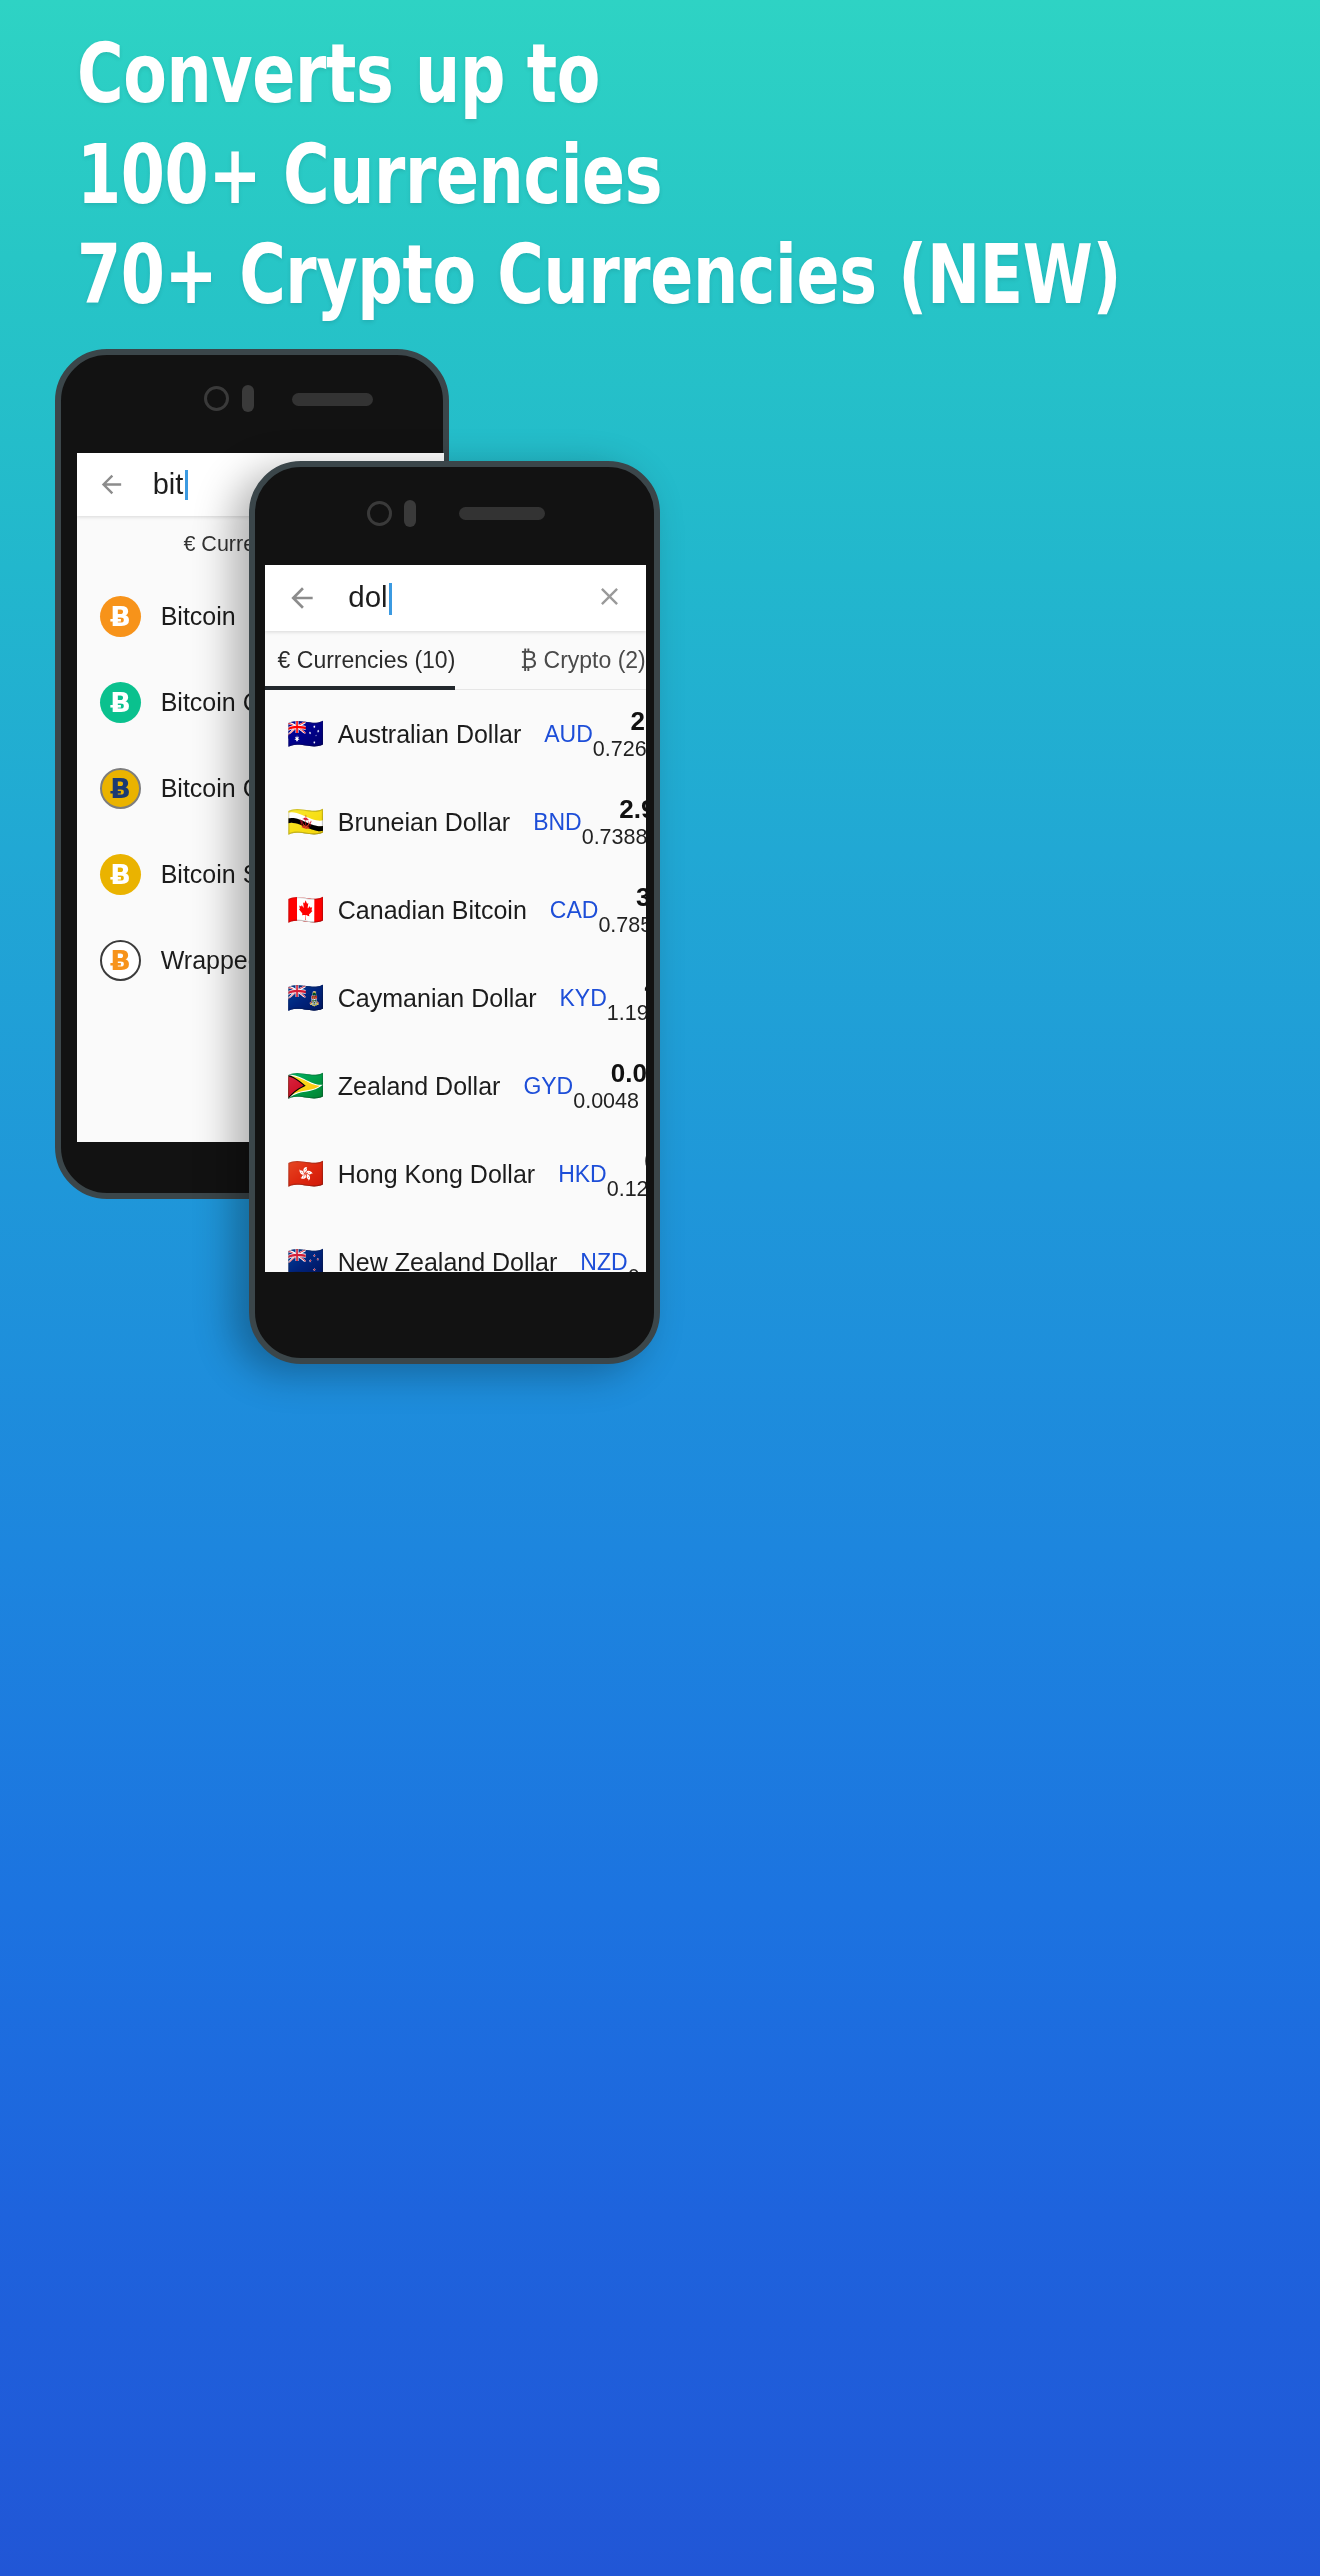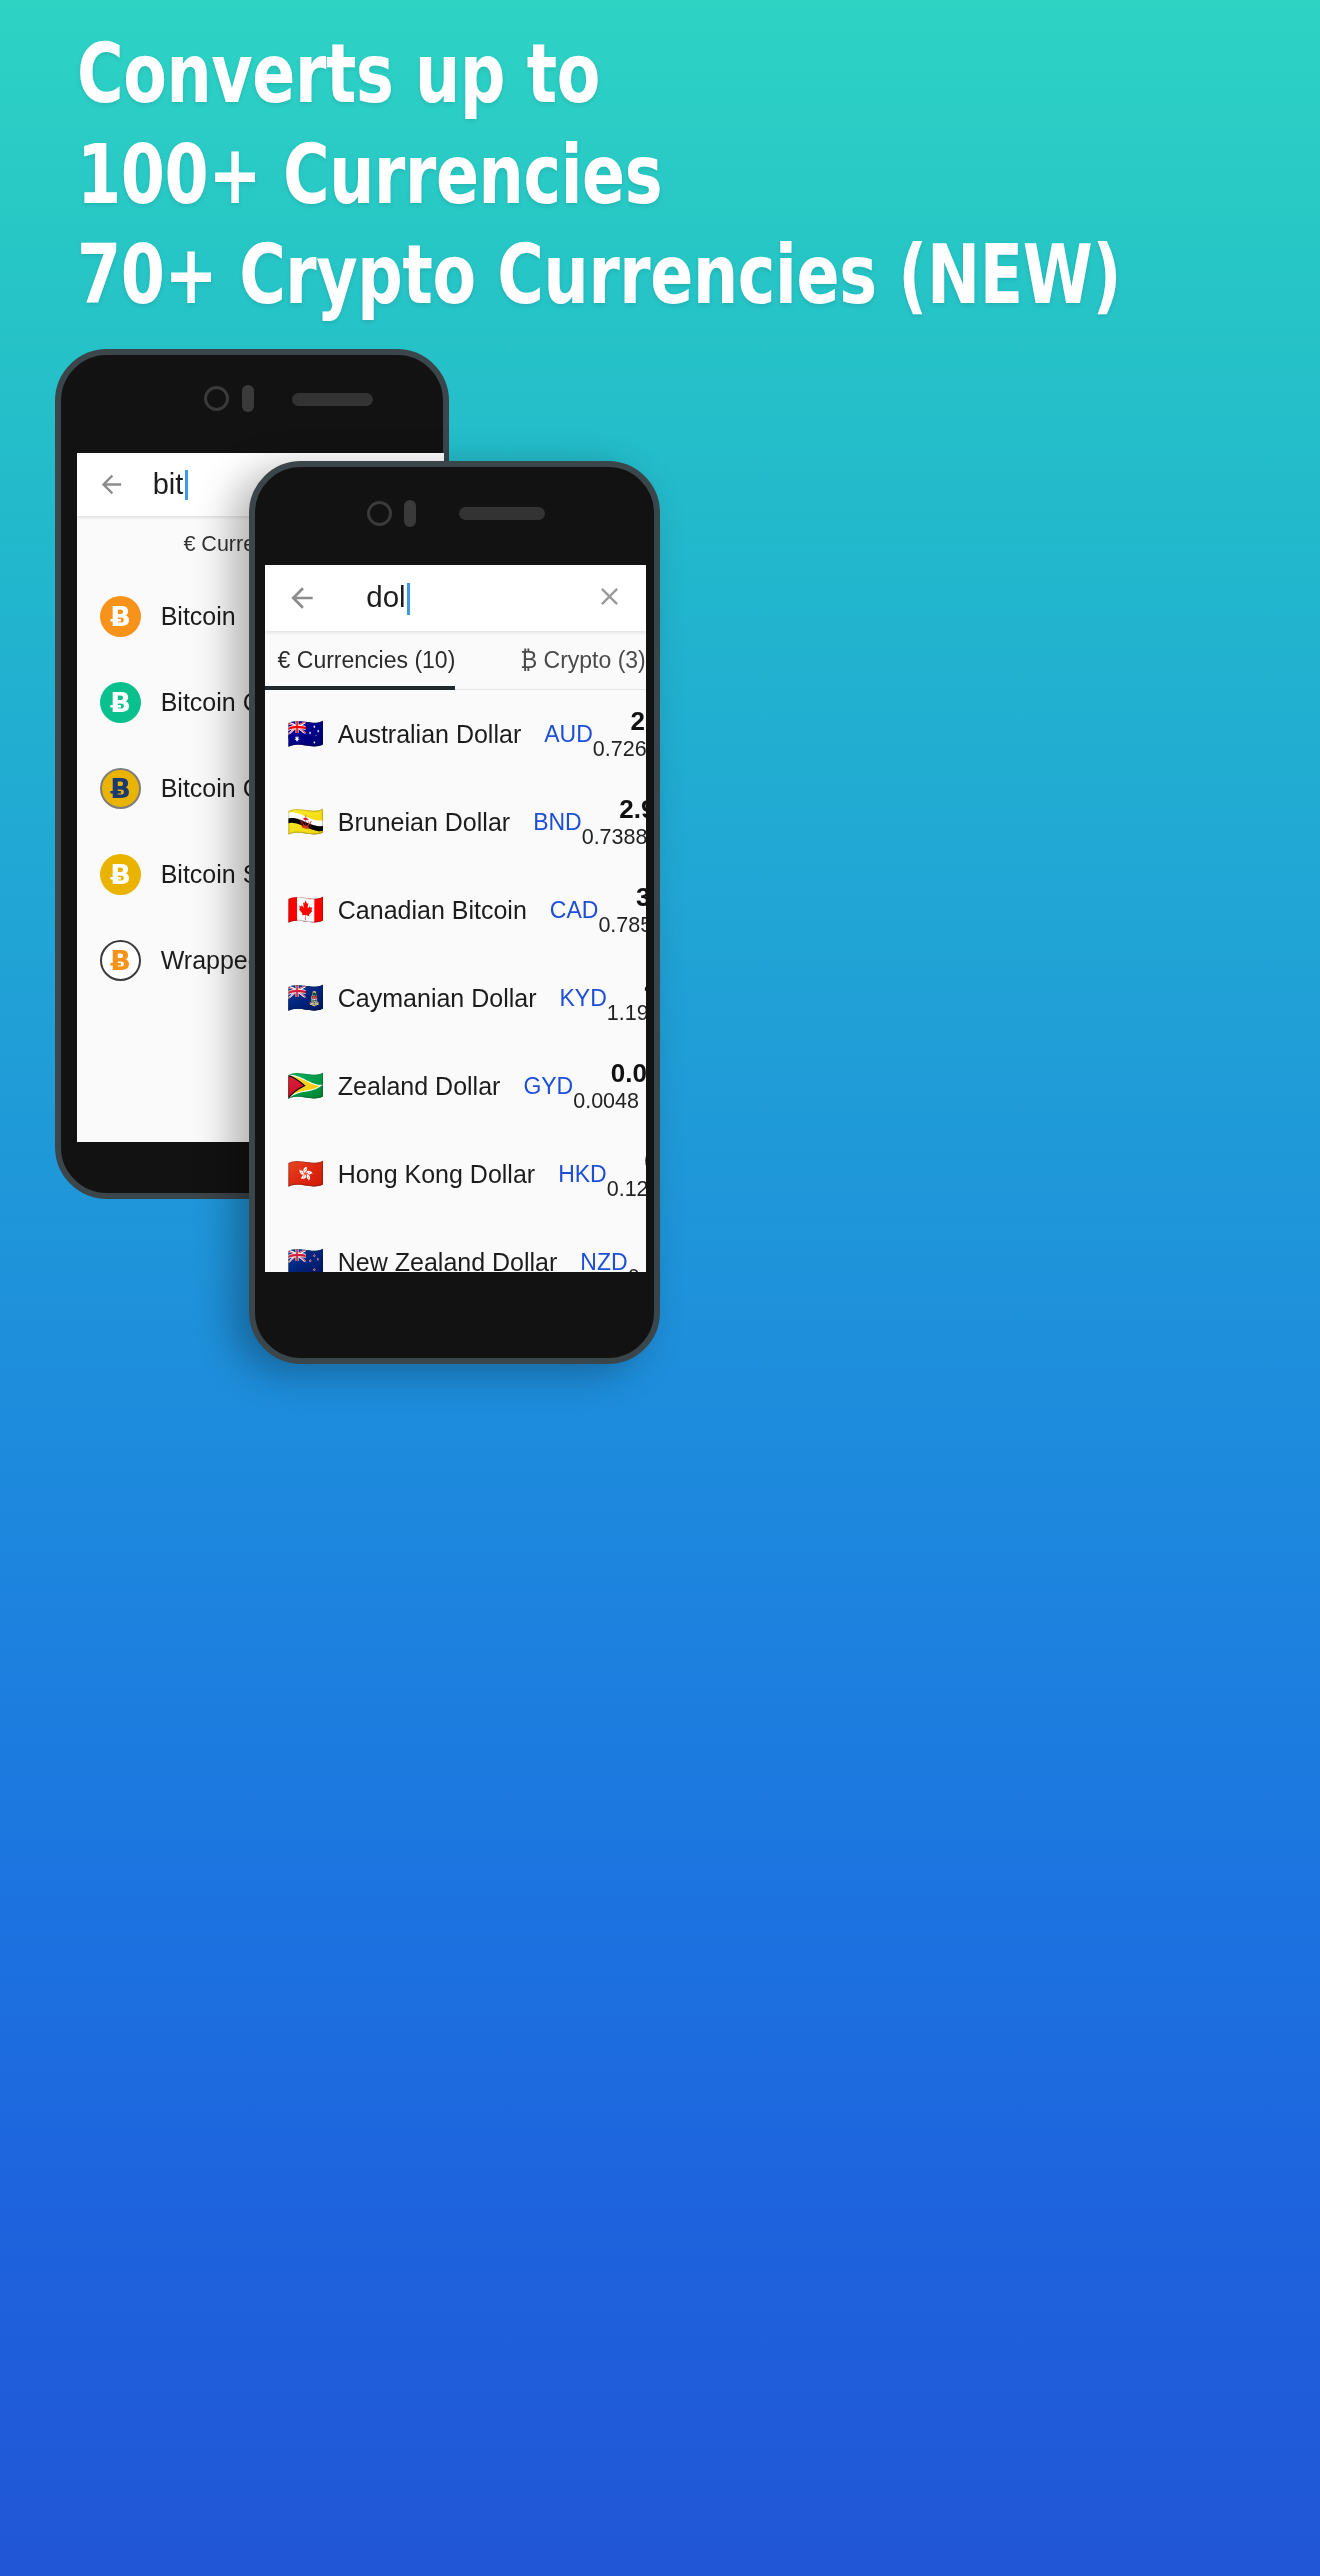--- a/index.html
+++ b/index.html
@@ -84,21 +84,21 @@
   .flag{flex:0 0 auto;line-height:1;
         font-family:"DejaVu Sans","Liberation Sans",sans-serif;}
   .cname{color:#1c1c1c;white-space:nowrap;}
   .ccode{color:#1d4ed8;white-space:nowrap;}
   .rates{margin-left:auto;text-align:right;position:relative;}
   .rate-main{font-weight:bold;color:#111;position:relative;z-index:2;white-space:nowrap;}
   .rate-sub{color:#222;white-space:nowrap;position:relative;z-index:2;}
 
   
   #phone-front .appbar{height:66px;padding:0 21.5px;}
-  #phone-front .search-val{font-size:29.5px;margin-left:48px;}
+  #phone-front .search-val{font-size:29.5px;margin-left:30px;}
   #phone-front .caret{height:32px;}
   #phone-front .tabs{height:59px;font-size:23px;}
   #phone-front .tab-underline{width:50%;left:0;}
   #phone-front .row{height:88px;padding:0 19.7px 0 23px;}
   #phone-front .flag{font-size:30px;width:41px;}
   #phone-front .cname{font-size:25px;margin-left:9px;}
   #phone-front .ccode{font-size:23px;margin-left:23px;}
   #phone-front .rate-main{font-size:26px;}
   #phone-front .rate-sub{font-size:21.5px;margin-top:0.9px;}
 
@@ -186,21 +186,21 @@
             <path d="M19 6.4L17.6 5 12 10.6 6.4 5 5 6.4 10.6 12 5 17.6 6.4 19 12 13.4 17.6 19 19 17.6 13.4 12z" fill="#9a9a9a"></path>
           </svg>
       </span>
     </div>
 
     <div class="tabs">
       <div class="tab">
         <span>€ Currencies (10)</span>
       </div>
       <div class="tab inactive">
-        <span>₿ Crypto (3)</span>
+        <span>₿ Crypto (2)</span>
       </div>
       <div class="tabs-divider"></div>
       <div class="tab-underline"></div>
     </div>
 
     <div class="list" id="currency-list">
         <div class="row">
           <span class="flag">🇦🇺</span>
           <span class="cname">Australian Dollar</span>
           <span class="ccode">AUD</span>

